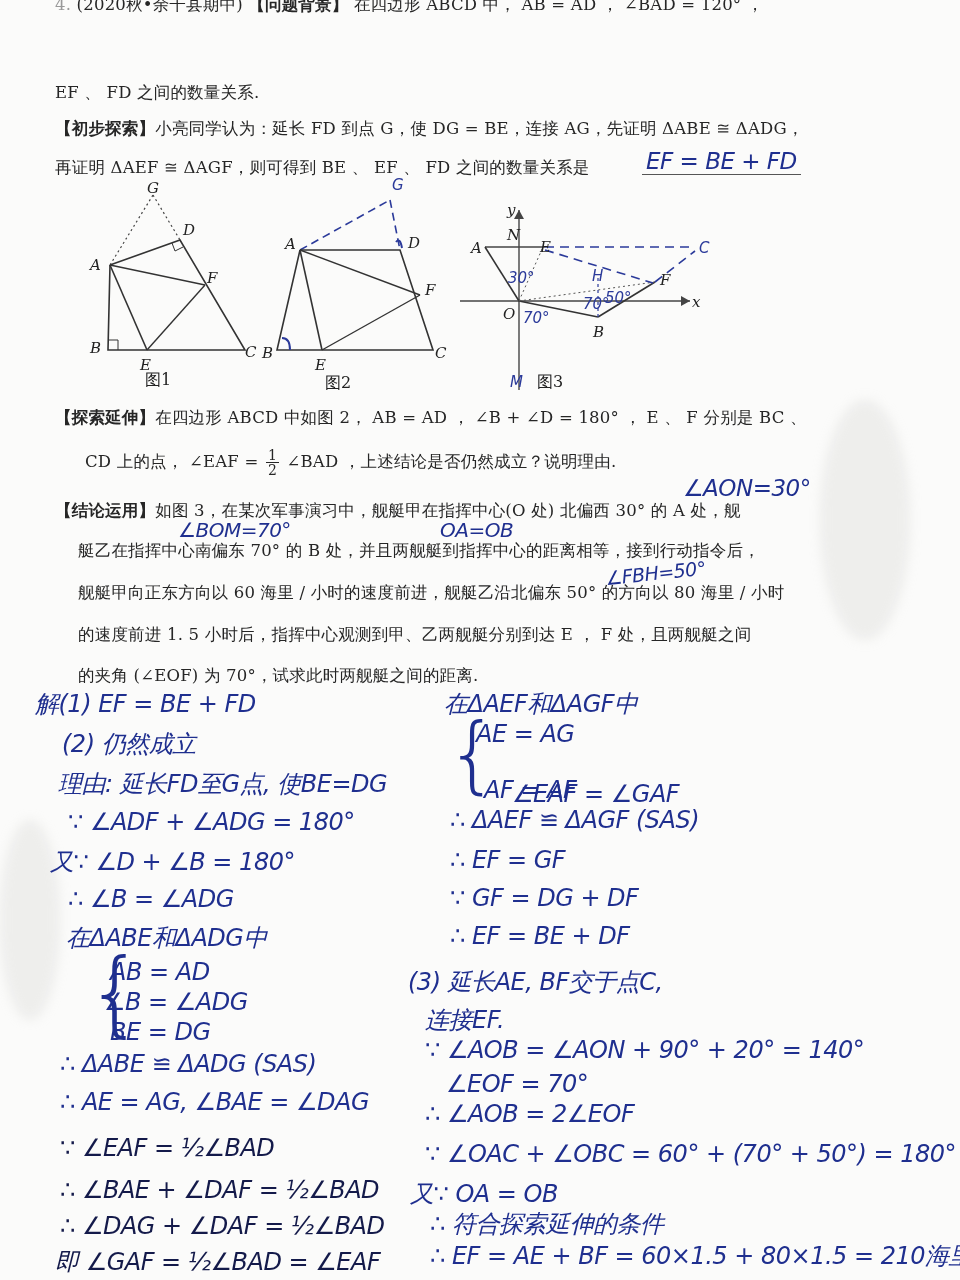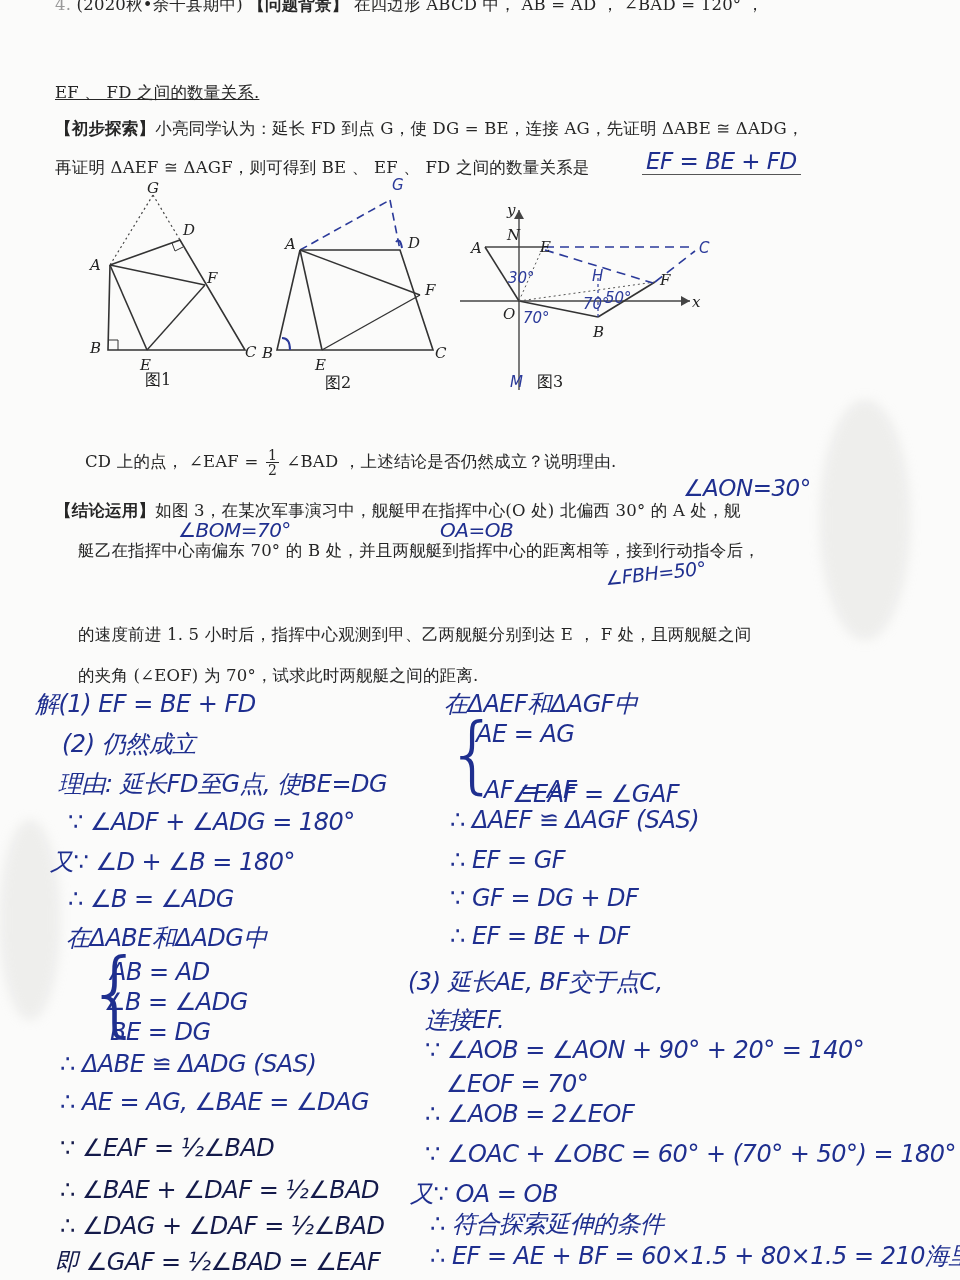--- a/index.html
+++ b/index.html
@@ -34,21 +34,21 @@
 
   <div class="smudge" style="left:820px;top:400px;width:90px;height:240px;"></div>
   <div class="smudge" style="left:0;top:820px;width:60px;height:200px;"></div>
 
   <div class="print" style="left:55px;top:-6px;">
     <span style="color:#999">4.</span>
     <span>(2020秋•余干县期中)</span>
     <b>【问题背景】</b>
     <span>在四边形 ABCD 中， AB = AD ， ∠BAD = 120° ，</span>
   </div>
-  <div class="print" style="left:55px;top:82px;text-decoration:underline;">EF 、 FD 之间的数量关系.</div>
+  <div class="print" style="left:55px;top:82px;">EF 、 FD 之间的数量关系.</div>
 
   <div class="print" style="left:55px;top:118px;">
     <b>【初步探索】</b><span>小亮同学认为：延长 FD 到点 G，使 DG = BE，连接 AG，先证明 ΔABE ≅ ΔADG，</span>
   </div>
   <div class="print" style="left:55px;top:157px;">
     <span>再证明 ΔAEF ≅ ΔAGF，则可得到 BE 、 EF 、 FD 之间的数量关系是</span>
   </div>
   <div class="hw" style="left:642px;top:148px;font-size:23px;border-bottom:1px solid #555;padding:0 4px;">EF = BE + FD</div>
 
   <svg class="fig" style="left:85px;top:185px;" width="180" height="210">
@@ -115,38 +115,42 @@
     <text class="blue" x="244" y="58" font-size="22">C</text>
     <text class="blue" x="137" y="86" font-size="14">H</text>
     <text class="blue" x="53" y="88" font-size="11">30°</text>
     <text class="blue" x="68" y="128" font-size="11">70°</text>
     <text class="blue" x="128" y="114" font-size="11">70°</text>
     <text class="blue" x="150" y="108" font-size="11">50°</text>
     <text class="blue" x="55" y="192" font-size="22">M</text>
     <text class="cap" x="82" y="192">图3</text>
   </svg>
 
+  <div class="print" style="left:55px;top:407px;">
+    <b>【探索延伸】</b><span>在四边形 ABCD 中如图 2， AB = AD ， ∠B + ∠D = 180° ， E 、 F 分别是 BC 、</span>
+  </div>
   <div class="print" style="left:85px;top:448px;">
     <span>CD 上的点， ∠EAF =</span>
     <span class="frac">
         <span class="num">1</span>
         <span>2</span>
       </span>
     <span>∠BAD ，上述结论是否仍然成立？说明理由.</span>
   </div>
 
   <div class="hw small" style="left:683px;top:475px;font-size:23px;">∠AON=30°</div>
 
   <div class="print" style="left:55px;top:500px;">
     <b>【结论运用】</b><span>如图 3，在某次军事演习中，舰艇甲在指挥中心(O 处) 北偏西 30° 的 A 处，舰</span>
   </div>
   <div class="hw small" style="left:178px;top:518px;font-size:20px;">∠BOM=70°</div>
   <div class="hw small" style="left:440px;top:518px;font-size:20px;">OA=OB</div>
   <div class="print" style="left:78px;top:540px;">艇乙在指挥中心南偏东 70° 的 B 处，并且两舰艇到指挥中心的距离相等，接到行动指令后，</div>
   <div class="hw small" style="left:605px;top:562px;font-size:19px;transform:rotate(-6deg);">∠FBH=50°</div>
+  <div class="print" style="left:78px;top:582px;">舰艇甲向正东方向以 60 海里 / 小时的速度前进，舰艇乙沿北偏东 50° 的方向以 80 海里 / 小时</div>
   <div class="print" style="left:78px;top:624px;">的速度前进 1. 5 小时后，指挥中心观测到甲、乙两舰艇分别到达 E ， F 处，且两舰艇之间</div>
   <div class="print" style="left:78px;top:665px;">的夹角 (∠EOF) 为 70°，试求此时两舰艇之间的距离.</div>
 
   <div class="hw" style="left:35px;top:688px;">解(1) EF = BE + FD</div>
   <div class="hw" style="left:62px;top:728px;">(2) 仍然成立</div>
   <div class="hw" style="left:58px;top:768px;">理由: 延长FD至G点, 使BE=DG</div>
   <div class="hw" style="left:68px;top:808px;">∵ ∠ADF + ∠ADG = 180°</div>
   <div class="hw" style="left:50px;top:846px;">又∵ ∠D + ∠B = 180°</div>
   <div class="hw" style="left:68px;top:885px;">∴ ∠B = ∠ADG</div>
   <div class="hw" style="left:66px;top:922px;">在ΔABE和ΔADG中</div>

